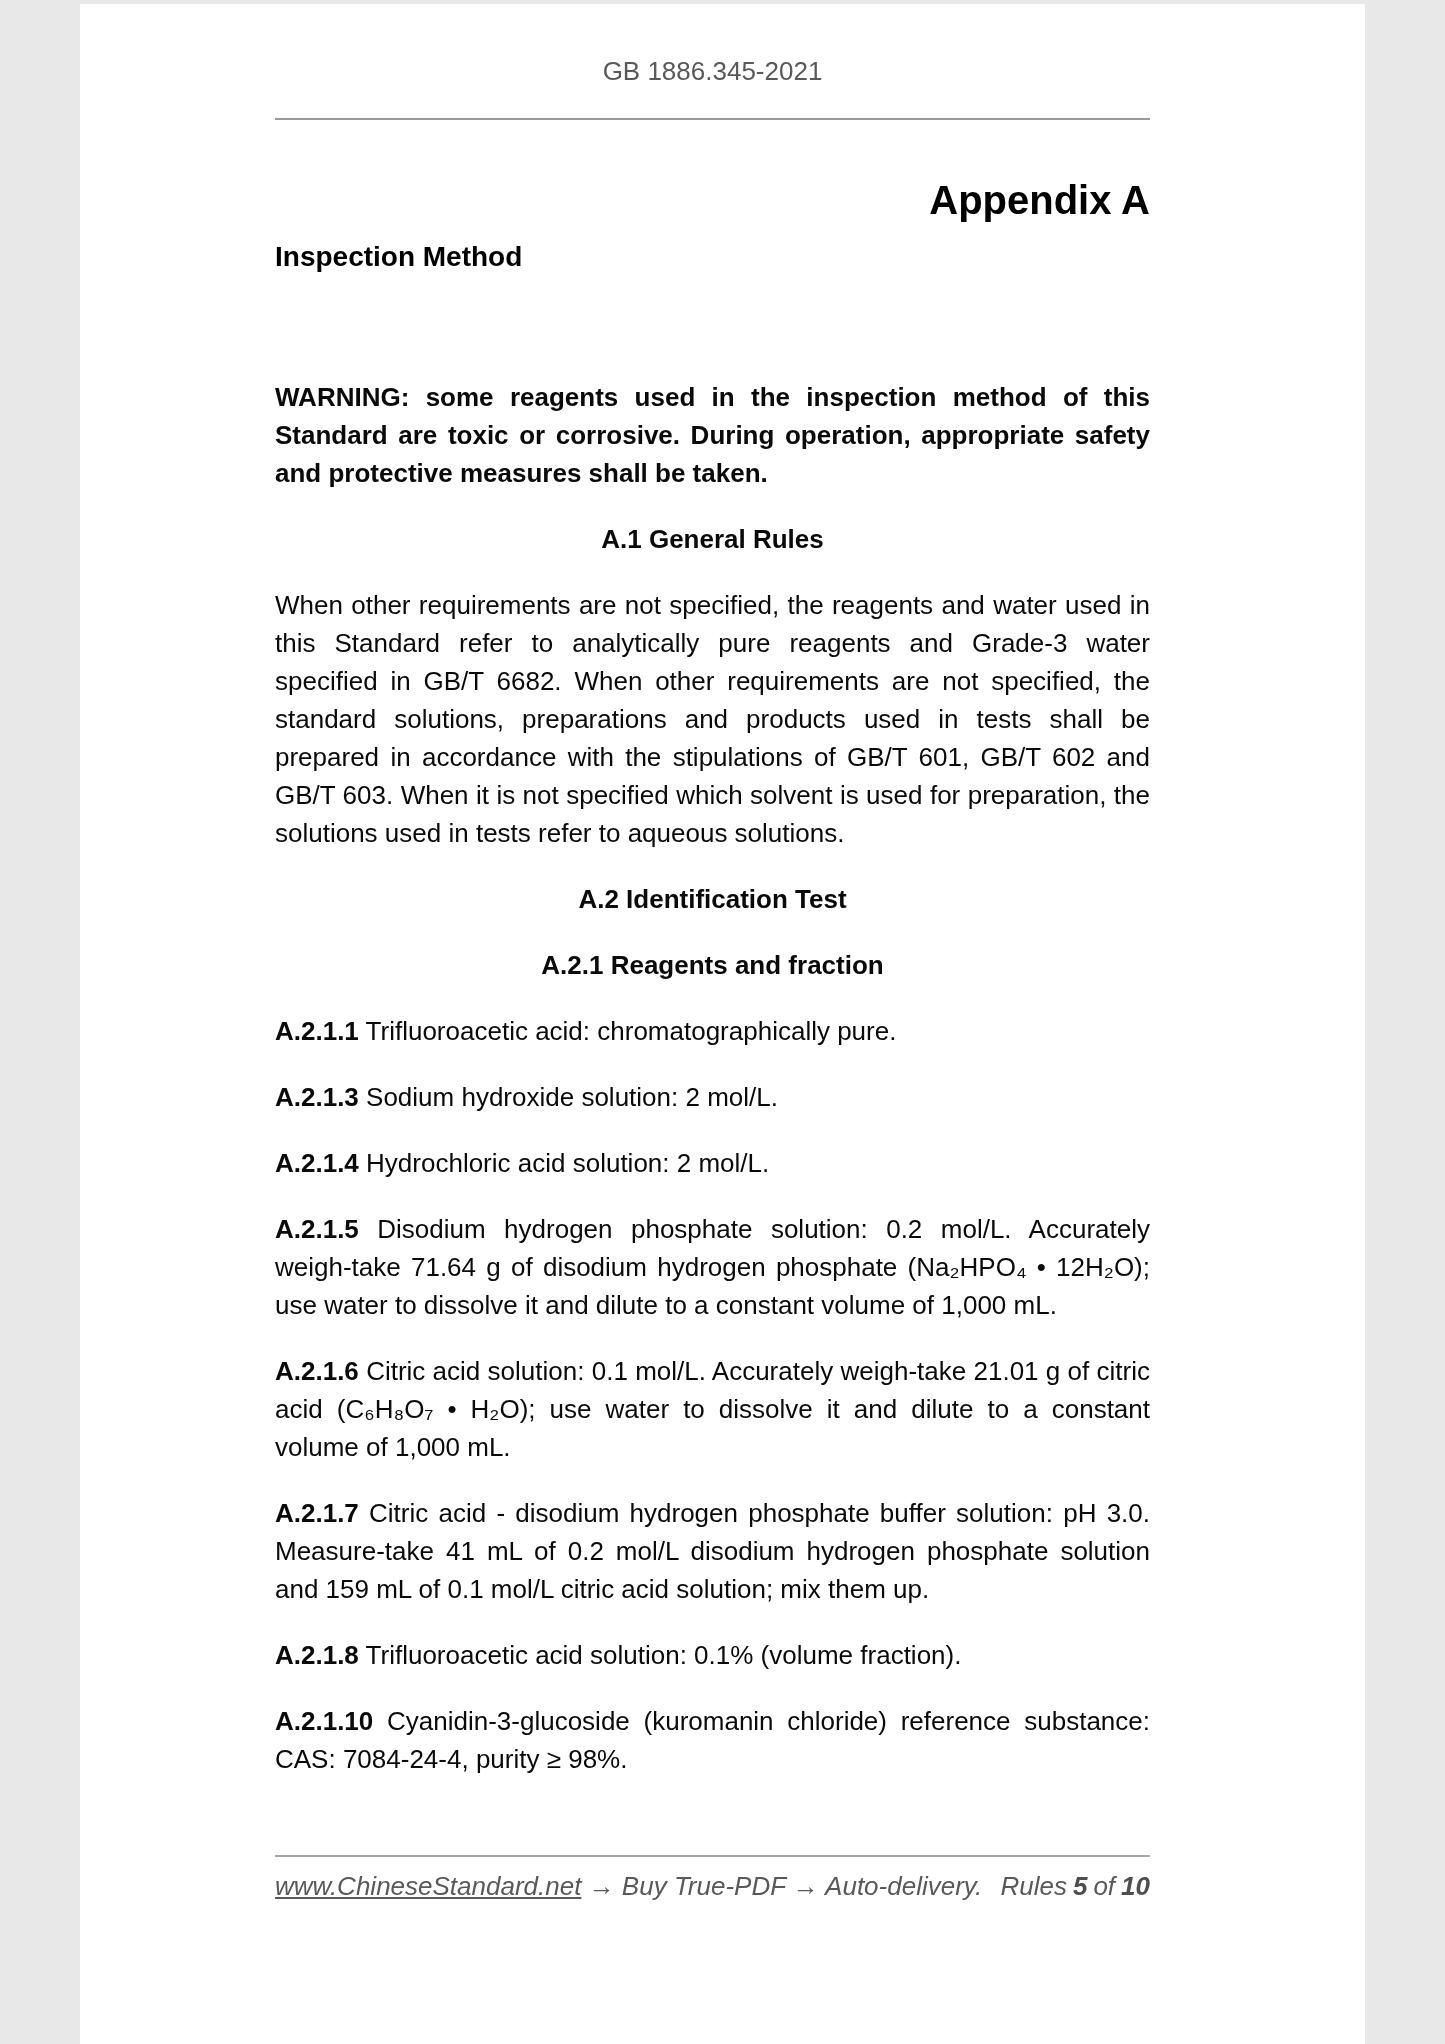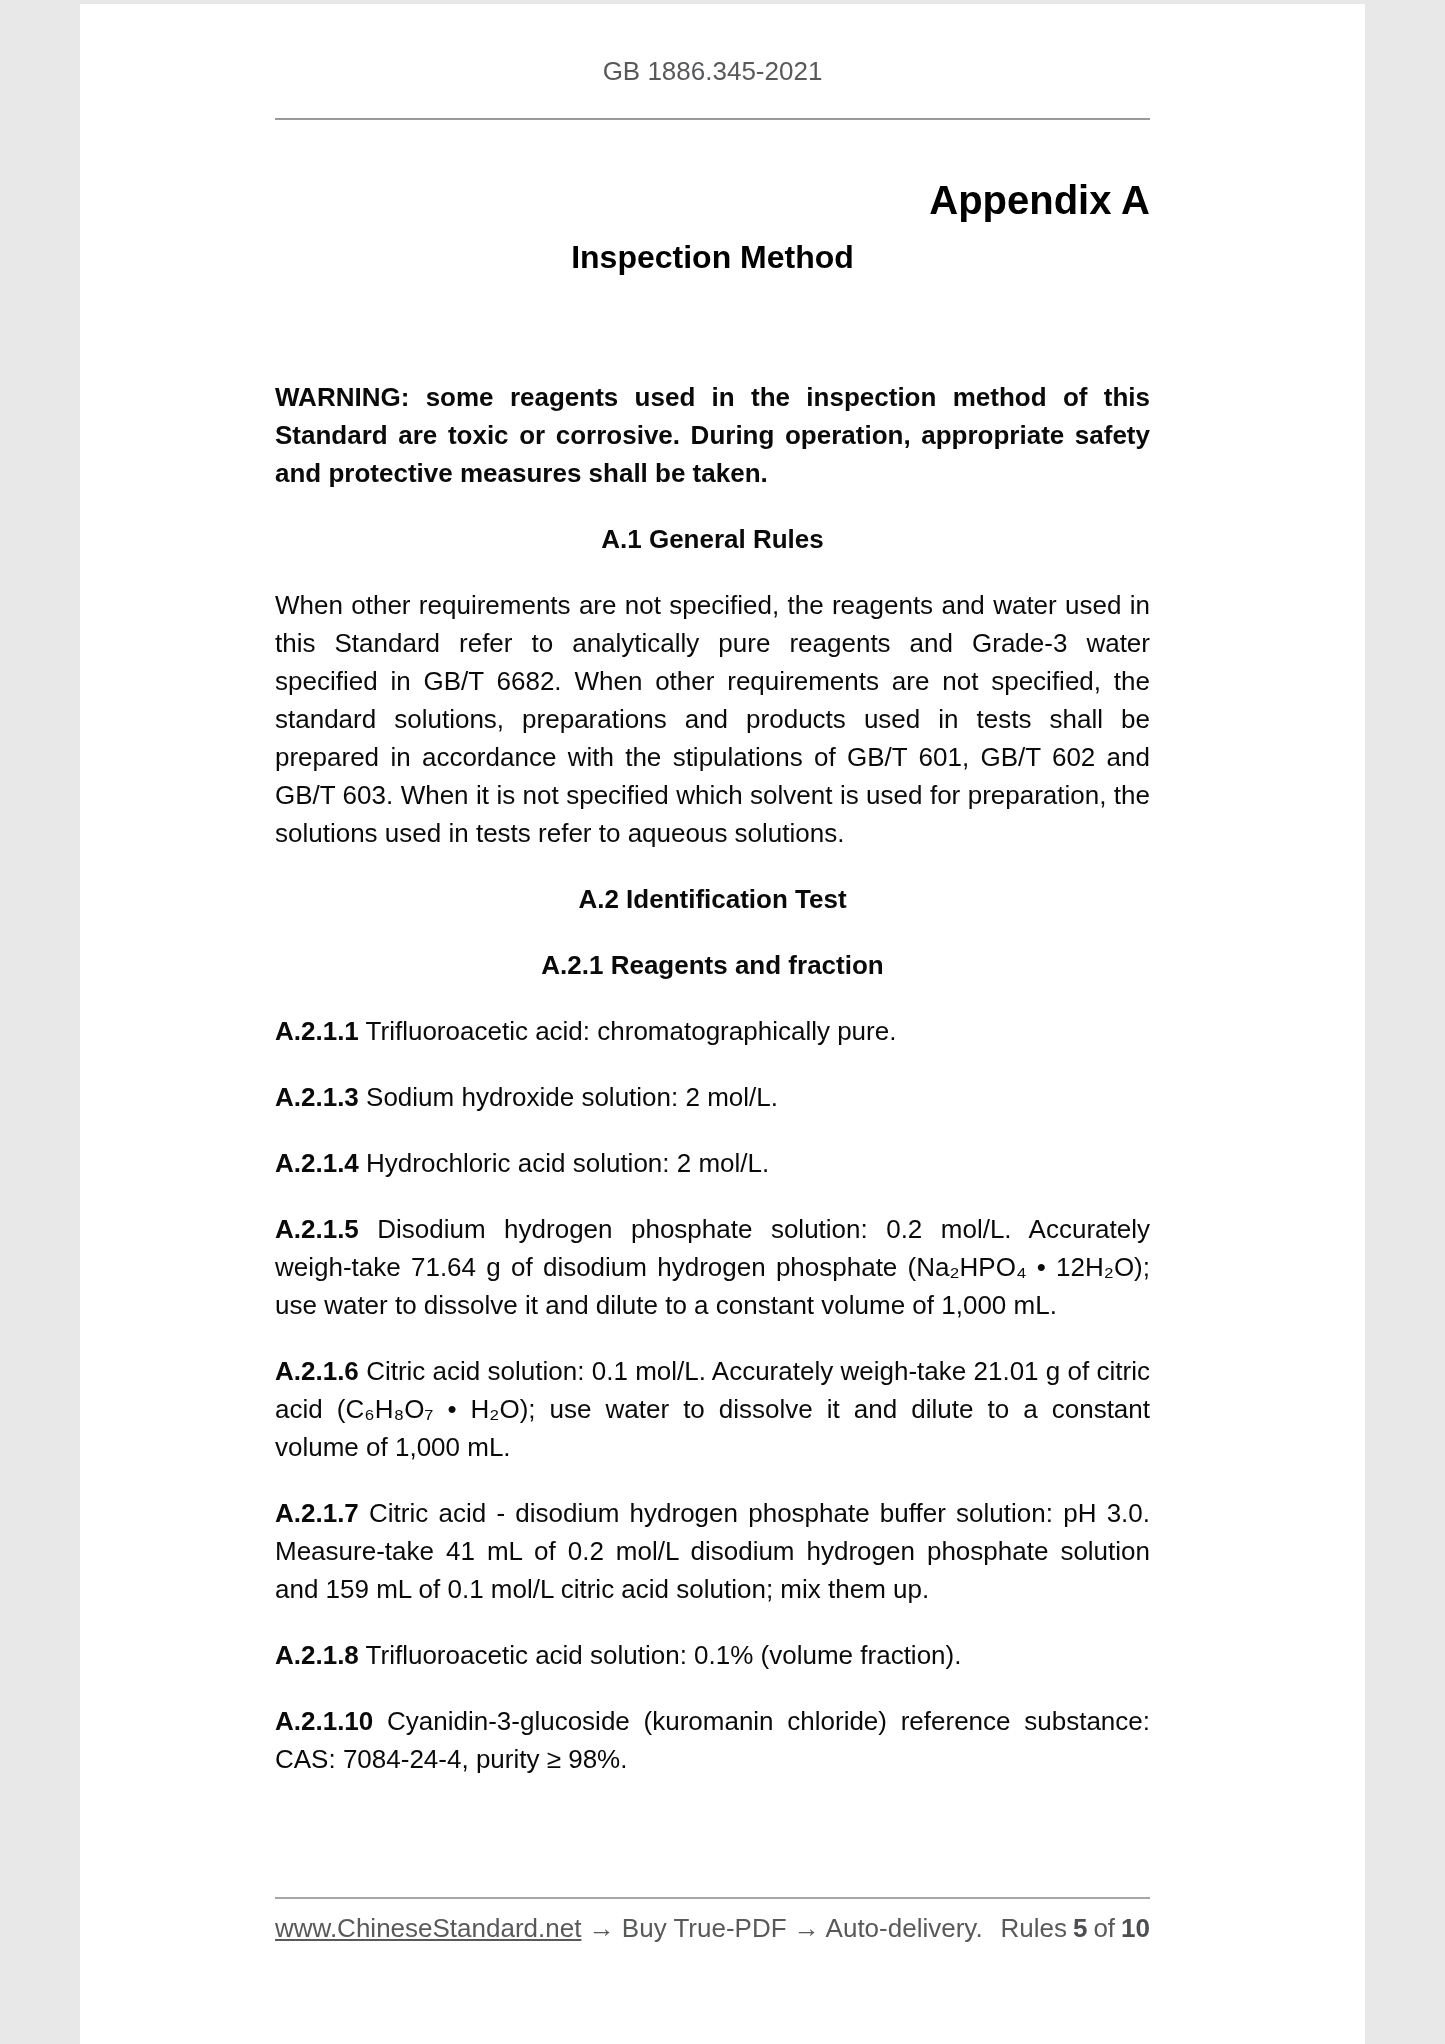--- a/index.html
+++ b/index.html
@@ -32,22 +32,21 @@
   .doc-title {
     margin-top: 56px;
     text-align: right;
     font-size: 40px;
     line-height: 48px;
     font-weight: bold;
     color: #000;
   }
   .doc-subtitle {
     margin-top: 16px;
-    text-align: center;
-    font-size: 32px;
+    font-size: 28px;
     line-height: 34px;
     font-weight: bold;
     color: #000;
   }
   .para {
     font-size: 26px;
     line-height: 38px;
     text-align: justify;
     margin: 28px 0;
   }
@@ -62,21 +61,22 @@
     margin: 28px 0;
     text-align: center;
   }
   .lead {
     font-weight: bold;
   }
   .footer {
     position: absolute;
     left: 195px;
     right: 215px;
-    top: 1893px;
+    top: 1851px;
+    font-style: italic;
   }
   .footer-rule {
     height: 2px;
     background: #a6a6a6;
     border: none;
     margin: 0;
   }
   .footer-row {
     margin-top: 12px;
     display: flex;

